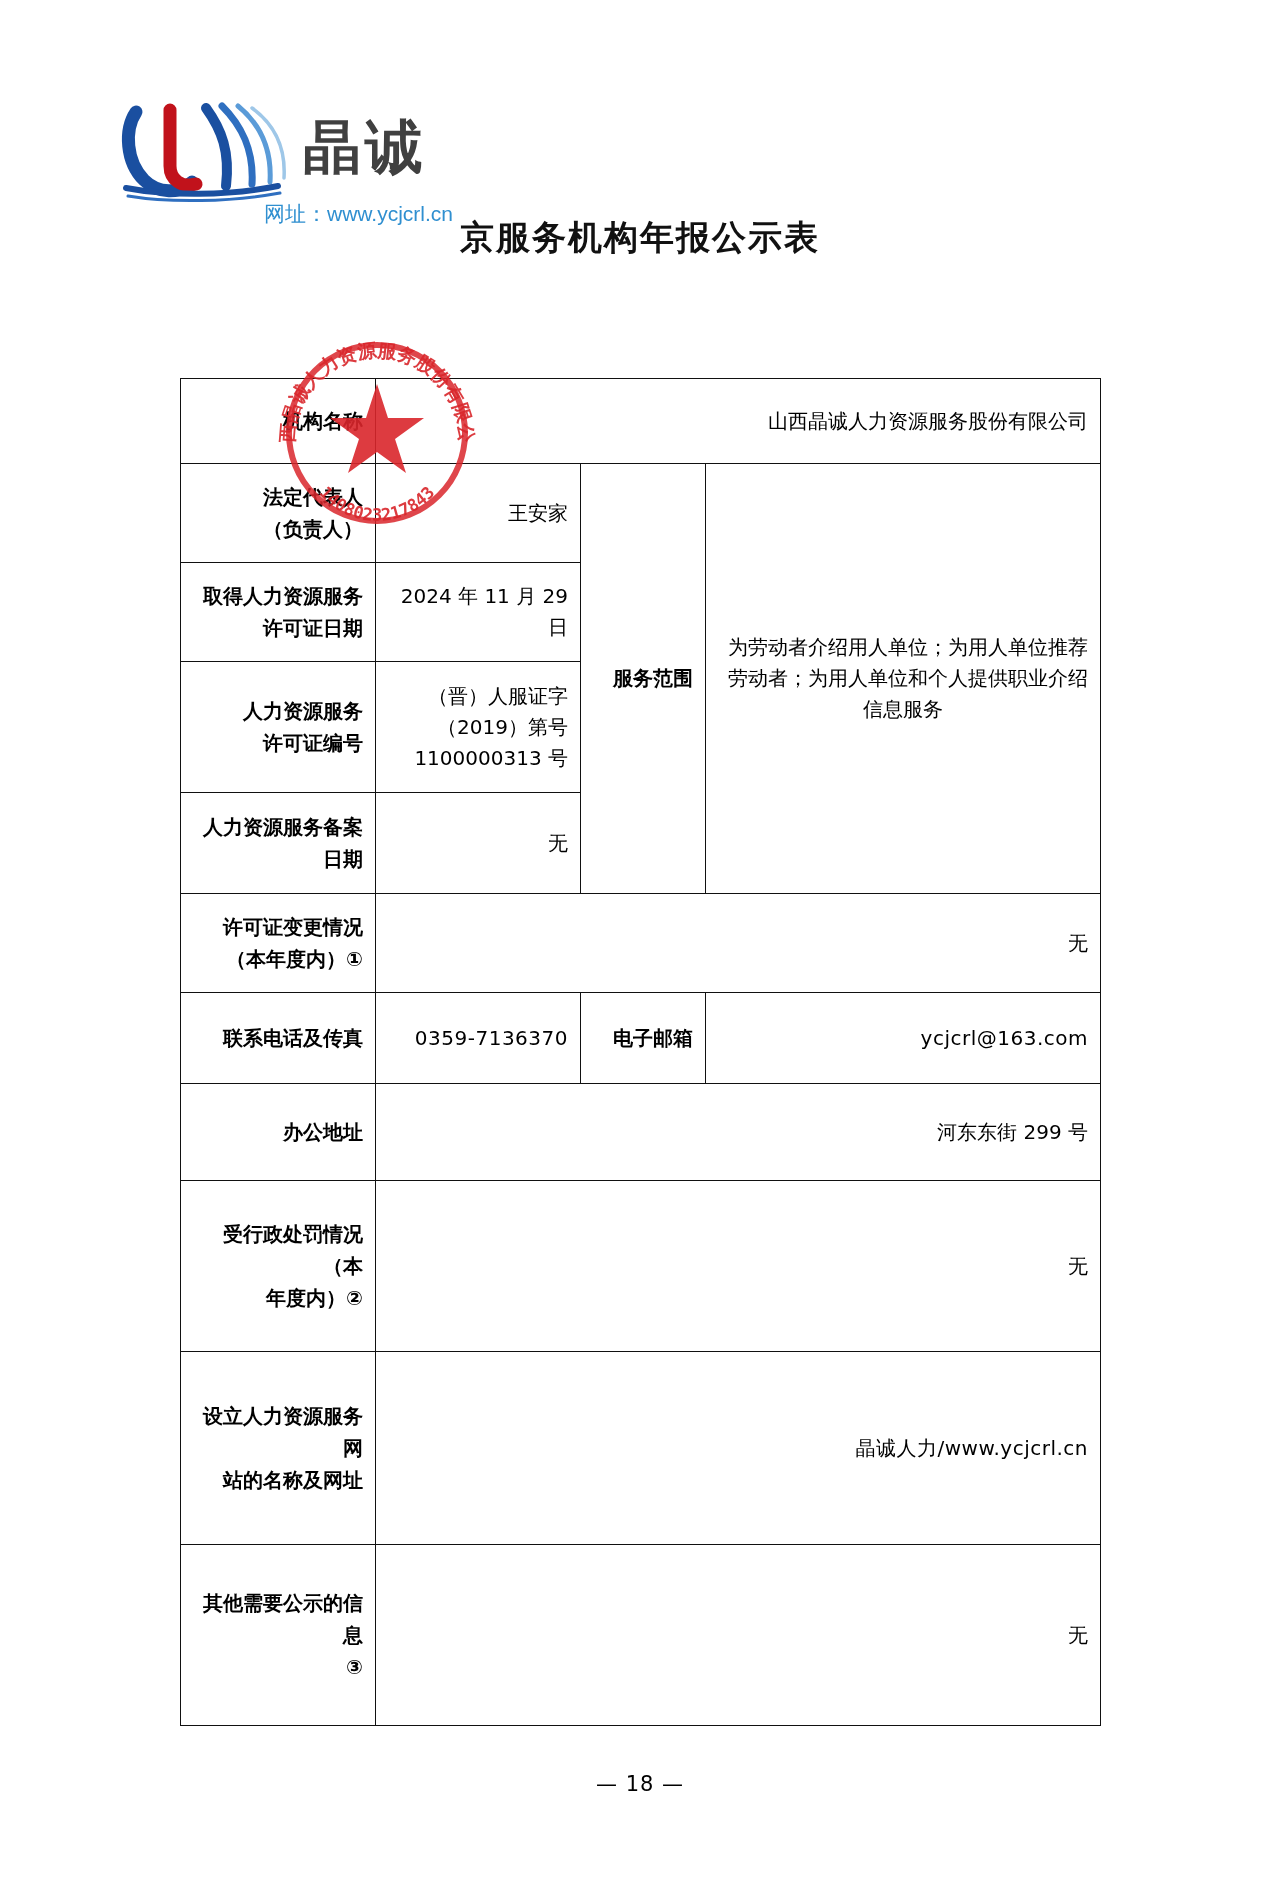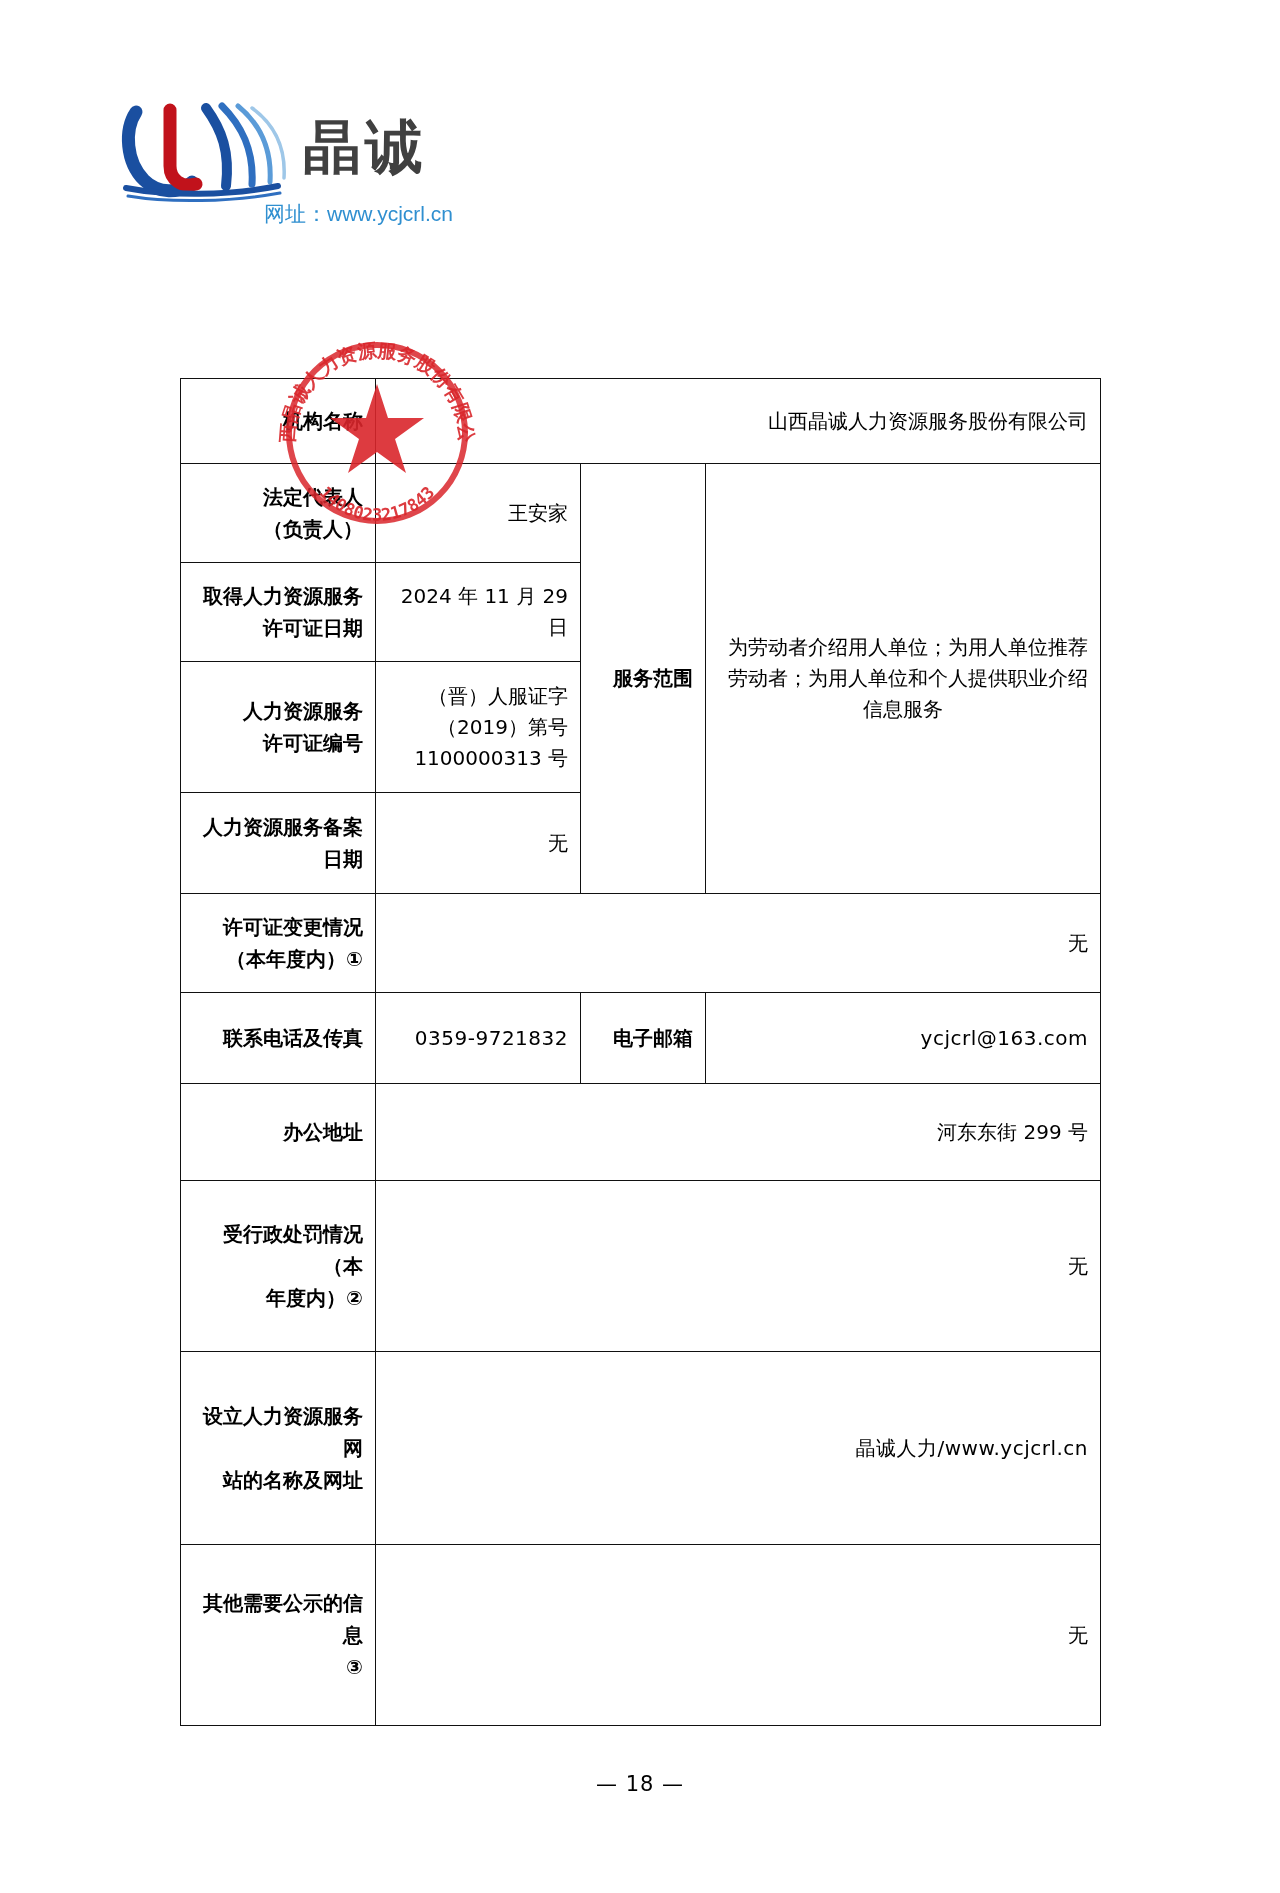--- a/index.html
+++ b/index.html
@@ -181,20 +181,21 @@
         <path d="M8 88 C50 96, 110 96, 160 86" fill="none" stroke="#1a4fa0" stroke-width="6" stroke-linecap="round"></path>
         <path d="M10 96 C52 103, 112 102, 162 93" fill="none" stroke="#2f6fc0" stroke-width="3" stroke-linecap="round"></path>
       </svg>
     </div>
     <div class="logo-text">晶诚</div>
     <div class="logo-url">
       <span class="label">网址：</span><span>www.ycjcrl.cn</span>
     </div>
   </div>
 
+  <div class="doc-title">京服务机构年报公示表</div>
 
   <div class="table-wrap">
     <table class="form">
       <colgroup>
         <col style="width:195px">
         <col style="width:205px">
         <col style="width:125px">
         <col style="width:395px">
       </colgroup>
       <tbody>
@@ -254,21 +255,21 @@
             <span class="wrap-lbl">
               <span>许可证变更情况</span><br>
               <span>（本年度内）①</span>
             </span>
           </td>
           <td class="val" colspan="3">无</td>
         </tr>
 
         <tr>
           <td class="lbl" style="height:70px">联系电话及传真</td>
-          <td class="val val-mono">0359-9721832</td>
+          <td class="val val-mono">0359-7136370</td>
           <td class="lbl">电子邮箱</td>
           <td class="val val-mono">ycjcrl@163.com</td>
         </tr>
 
         <tr>
           <td class="lbl" style="height:76px">办公地址</td>
           <td class="val" colspan="3">河东东街 299 号</td>
         </tr>
 
         <tr>

